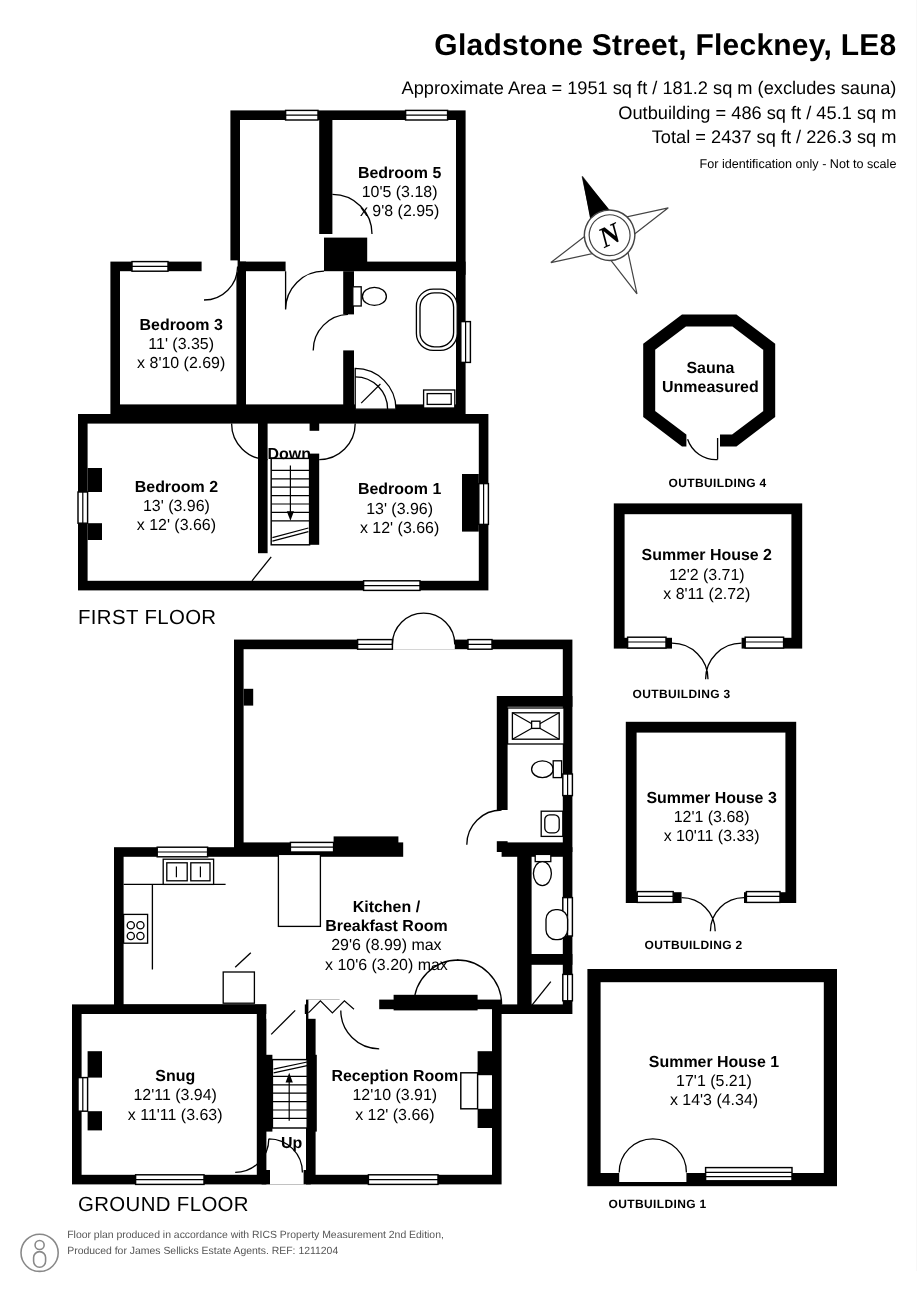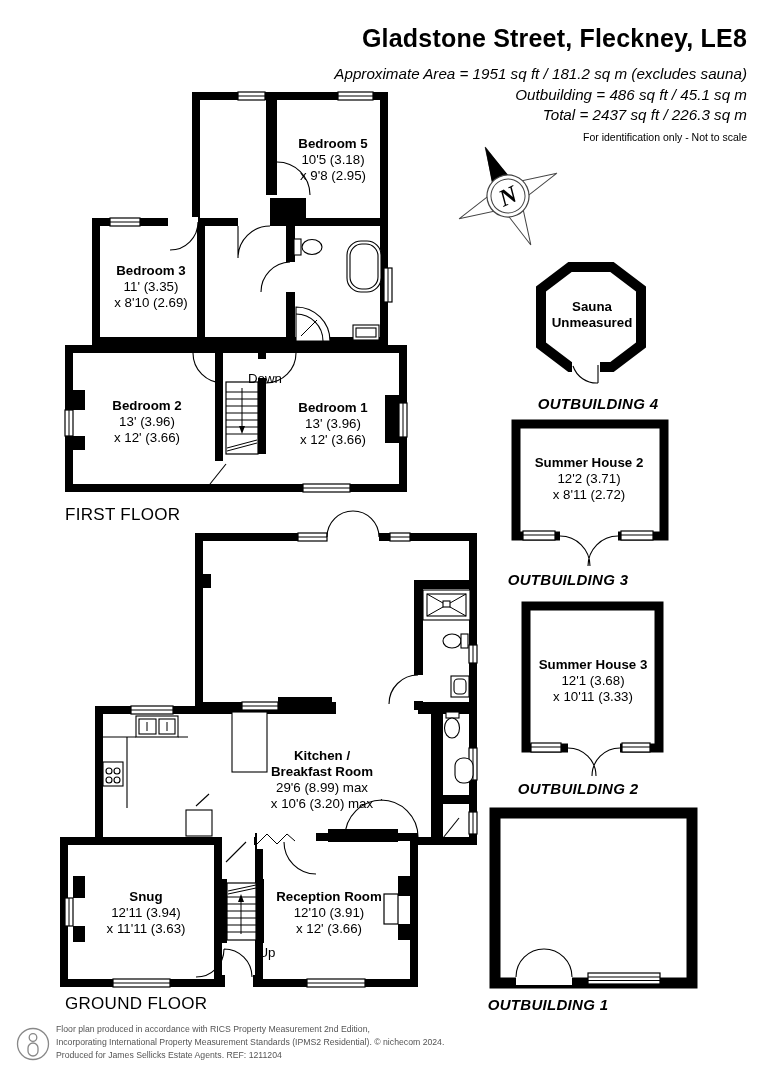--- a/index.html
+++ b/index.html
@@ -2,32 +2,32 @@
 <html><head>
 <meta charset="utf-8">
 <style>
   html,body{margin:0;padding:0;background:#e9e9e9;}
   #stage{position:relative;width:764px;height:1080px;background:#ffffff;overflow:hidden;
          font-family:"Liberation Sans", sans-serif;color:#000;}
   #plan-svg{position:absolute;left:0;top:0;}
   
   .hdr{position:absolute;right:17px;top:24px;text-align:right;}
   .hdr .title{font-size:25px;font-weight:bold;margin:0 0 11px 0;letter-spacing:0.2px;}
-  .hdr .al{font-size:15.2px;line-height:20.5px;font-style:italic;}
+  .hdr .al{font-size:15.2px;line-height:20.5px;}
   .hdr .disc{font-size:10.5px;margin-top:5px;}
   
   .lbl{position:absolute;transform:translate(-50%,-50%);text-align:center;
        font-size:13.3px;line-height:16px;white-space:nowrap;}
   .lbl .rn{font-weight:bold;}
-  .stairs-lbl{position:absolute;transform:translate(-50%,-50%);font-weight:normal;
-       font-size:13.3px;white-space:nowrap;margin-left:24px;}
+  .stairs-lbl{position:absolute;transform:translate(-50%,-50%);font-weight:bold;
+       font-size:13.3px;white-space:nowrap;}
   .floor-lbl{position:absolute;transform:translateY(-50%);font-weight:normal;font-size:17px;
        white-space:nowrap;letter-spacing:0.3px;}
-  .ob-lbl{position:absolute;transform:translate(-50%,-50%);font-weight:bold;font-size:15px;
-       white-space:nowrap;letter-spacing:0.3px;font-style:italic;}
+  .ob-lbl{position:absolute;transform:translate(-50%,-50%);font-weight:bold;font-size:10px;
+       white-space:nowrap;letter-spacing:0.3px;}
   
   .smallprint{position:absolute;left:56px;top:1023px;font-size:8.7px;line-height:12.8px;color:#555;}
 </style>
 </head>
 <body>
 
 <div id="stage">
 
   <svg id="plan-svg" width="764" height="1080" viewBox="0 0 764 1080">
     <defs></defs>
@@ -333,21 +333,25 @@
   </div>
   <div class="ob-lbl" style="left:568px;top:579px">OUTBUILDING 3</div>
 
   <div class="lbl" style="left:593px;top:681px">
     <div class="rn">Summer House 3</div>
     <div>12'1 (3.68)</div>
     <div>x 10'11 (3.33)</div>
   </div>
   <div class="ob-lbl" style="left:578px;top:788px">OUTBUILDING 2</div>
 
+  <div class="lbl" style="left:595px;top:901px">
+    <div class="rn">Summer House 1</div>
+    <div>17'1 (5.21)</div>
+    <div>x 14'3 (4.34)</div>
+  </div>
   <div class="ob-lbl" style="left:548px;top:1004px">OUTBUILDING 1</div>
 
   <div class="smallprint">
     <div>Floor plan produced in accordance with RICS Property Measurement 2nd Edition,</div>
-    <div>Incorporating International Property Measurement Standards (IPMS2 Residential).   © nichecom 2024.</div>
     <div>Produced for James Sellicks Estate Agents.    REF: 1211204</div>
   </div>
 
 </div>
 
 </body></html>

